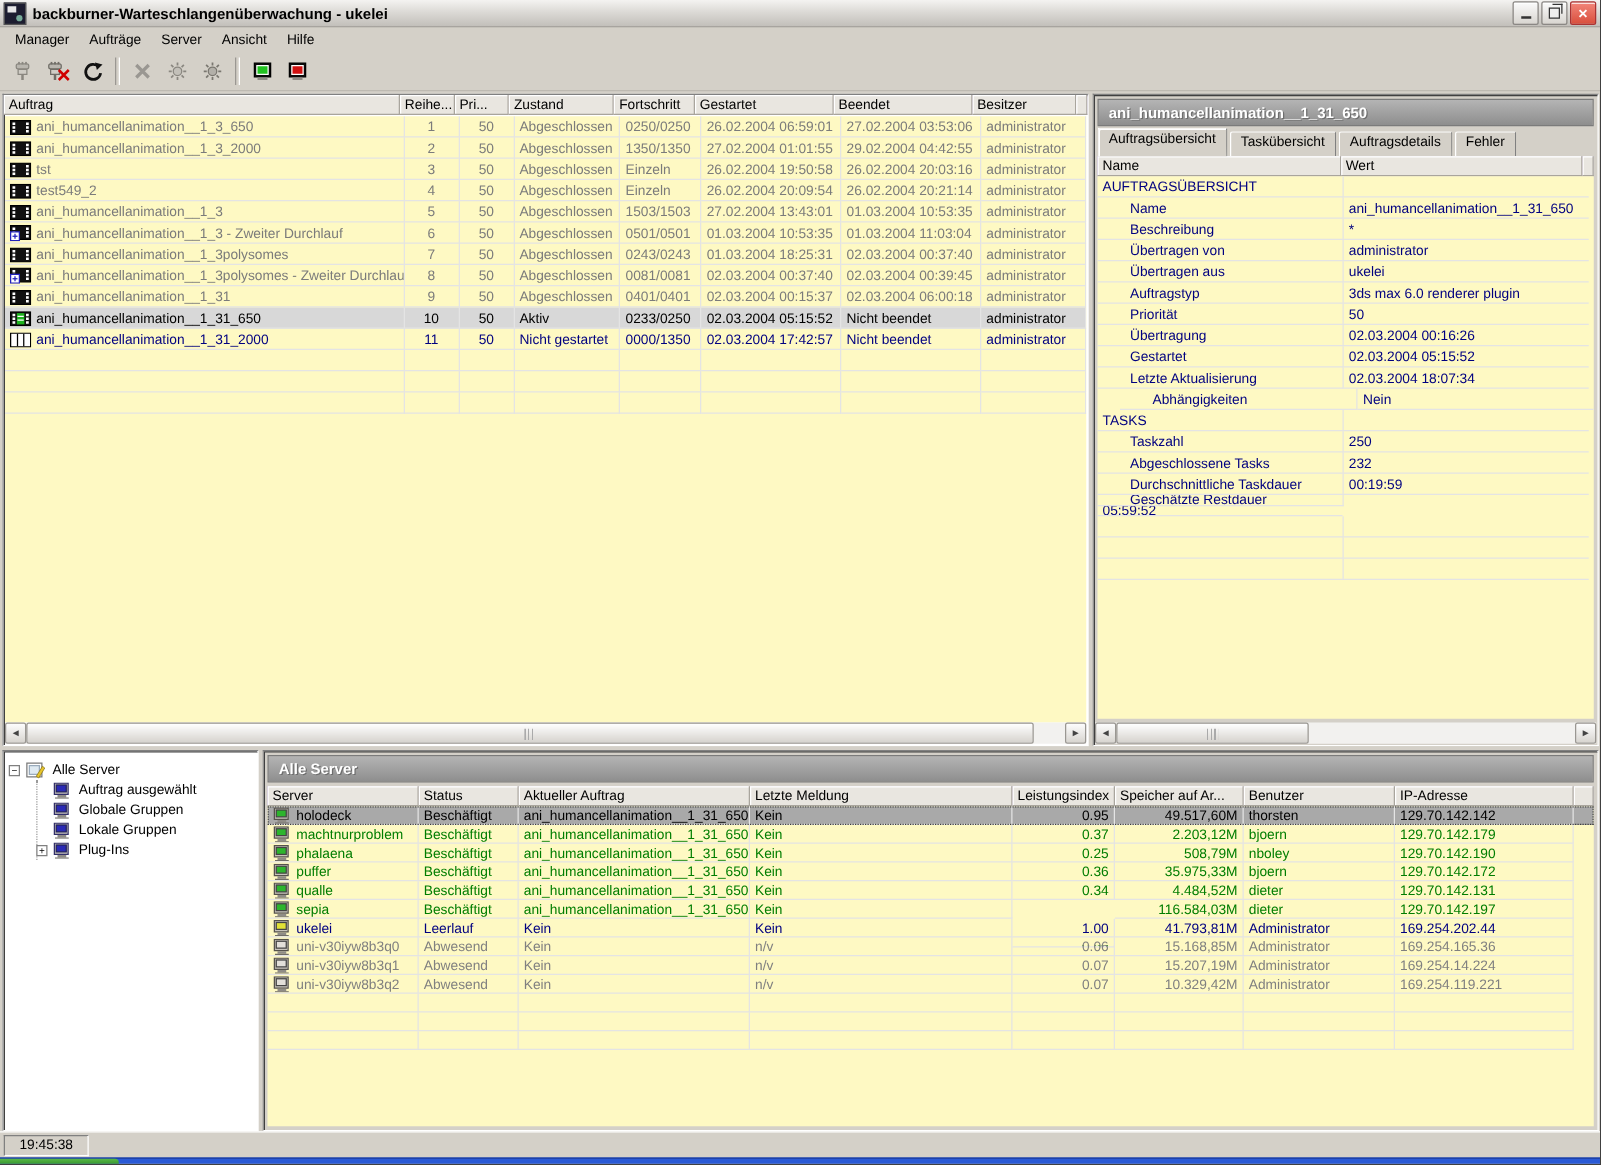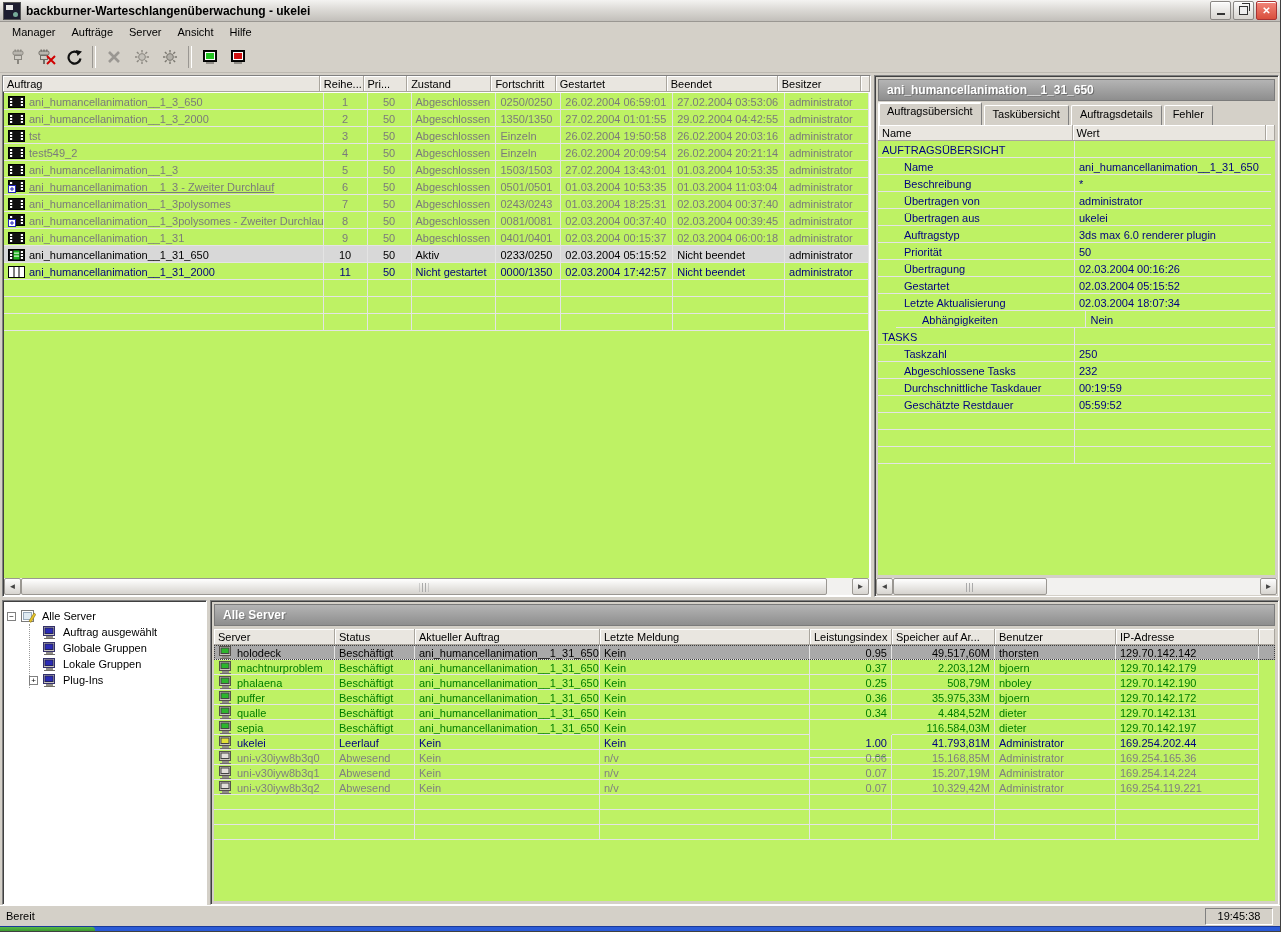--- a/index.html
+++ b/index.html
@@ -38,21 +38,21 @@
   .server-panel{left:210px;top:600px;width:1069px;height:305px;background:#d4d0c8;}
   
   .caption{margin:3px;height:20px;background:linear-gradient(to bottom,#b4b4b4,#8e8e8e);
     border:1px solid #7b7b7b;color:#fff;font-weight:bold;font-size:12px;line-height:20px;padding-left:8px;
     text-shadow:1px 1px 0 #6e6e6e;}
   
   .thead{display:flex;background:#c4b5fd;}
   .hcell{box-sizing:border-box;padding:2px 4px 1px 4px;background:#e9e6e0;
     border-right:1px solid #a9a59d;border-bottom:1px solid #a9a59d;
     box-shadow:inset 1px 1px 0 #fff;white-space:nowrap;overflow:hidden;height:16px;}
-  .tbody{background:#bef264;overflow:hidden;position:relative;text-align:right;}
+  .tbody{background:#fef9c3;overflow:hidden;position:relative;text-align:right;}
   .trow{display:flex;}
   .tcell{box-sizing:border-box;padding:1px 4px 0 4px;border-right:1px solid #e4e4e4;border-bottom:1px solid #e4e4e4;
     white-space:nowrap;overflow:hidden;display:flex;align-items:center;gap:4px;}
   .c-center{justify-content:center;}
   .c-right{justify-content:flex-end;}
   .row-completed{color:#7b7b7b;}
   .row-active{color:#000;background:#d8d8d8;}
   .row-notstarted{color:#000080;}
   .srow-busy{color:#007d00;}
   .srow-idle{color:#000080;}
@@ -311,21 +311,21 @@
             </span>ani_humancellanimation__1_3</div>
           <div class="tcell c-center" style="width: 44px;">5</div>
           <div class="tcell c-center" style="width: 44px;">50</div>
           <div class="tcell" style="width: 85px;">Abgeschlossen</div>
           <div class="tcell" style="width: 65px;">1503/1503</div>
           <div class="tcell" style="width: 112px;">27.02.2004 13:43:01</div>
           <div class="tcell" style="width: 112px;">01.03.2004 10:53:35</div>
           <div class="tcell" style="width: 84px;">administrator</div>
         </div>
         <div class="trow row-completed" style="height: 17px;">
-          <div class="tcell" style="width: 320px; text-decoration: underline;"><span class="icon">
+          <div class="tcell" style="width: 320px;"><span class="icon">
               <svg width="17" height="13" viewBox="0 0 17 13" xmlns="http://www.w3.org/2000/svg">
                 <rect x="0.5" y="0.5" width="16" height="11" fill="#101010" stroke="#000"></rect>
                 <rect x="2" y="2" width="2.2" height="2" fill="#fff"></rect>
                 <rect x="12.8" y="2" width="2.2" height="2" fill="#fff"></rect>
                 <rect x="2" y="5" width="2.2" height="2" fill="#fff"></rect>
                 <rect x="12.8" y="5" width="2.2" height="2" fill="#fff"></rect>
                 <rect x="2" y="8" width="2.2" height="2" fill="#fff"></rect>
                 <rect x="12.8" y="8" width="2.2" height="2" fill="#fff"></rect>
                 <rect x="0.5" y="5.5" width="7" height="7" fill="#fff" stroke="#2222bb"></rect>
                 <rect x="2" y="8.5" width="4" height="1" fill="#2222bb"></rect>
@@ -557,21 +557,21 @@
           <div class="tcell" style="width: 196px;">250</div>
         </div>
         <div class="trow detail-text" style="height: 17px;">
           <div class="tcell dname indent" style="width: 197px;">Abgeschlossene Tasks</div>
           <div class="tcell" style="width: 196px;">232</div>
         </div>
         <div class="trow detail-text" style="height: 17px;">
           <div class="tcell dname indent" style="width: 197px;">Durchschnittliche Taskdauer</div>
           <div class="tcell" style="width: 196px;">00:19:59</div>
         </div>
-        <div class="trow detail-text" style="height: 17px;">
+        <div class="trow detail-text" style="height: 17px; flex-direction: column;">
           <div class="tcell dname indent" style="width: 197px;">Geschätzte Restdauer</div>
           <div class="tcell" style="width: 196px;">05:59:52</div>
         </div>
         <div class="trow" style="height: 17px;">
           <div class="tcell dname" style="width: 197px;"></div>
           <div class="tcell" style="width: 196px;"></div>
         </div>
         <div class="trow" style="height: 17px;">
           <div class="tcell dname" style="width: 197px;"></div>
           <div class="tcell" style="width: 196px;"></div>
@@ -873,21 +873,20 @@
           <div class="tcell" style="width: 143px;"></div>
         </div>
       </div>
   </div>
 
   <div class="splitter" style="left:871px;top:75px;width:3px;height:522px;"></div>
   <div class="splitter" style="left:207px;top:600px;width:3px;height:305px;"></div>
   <div class="splitter" style="left:0;top:597px;width:1281px;height:3px;"></div>
 
   <div class="statusbar">
-    <span class="status-text">Bereit</span>
     <div class="time-box">19:45:38</div>
   </div>
 
   <div class="taskbar">
     <div class="start"></div>
   </div>
 
 </div>
 
 </body></html>

